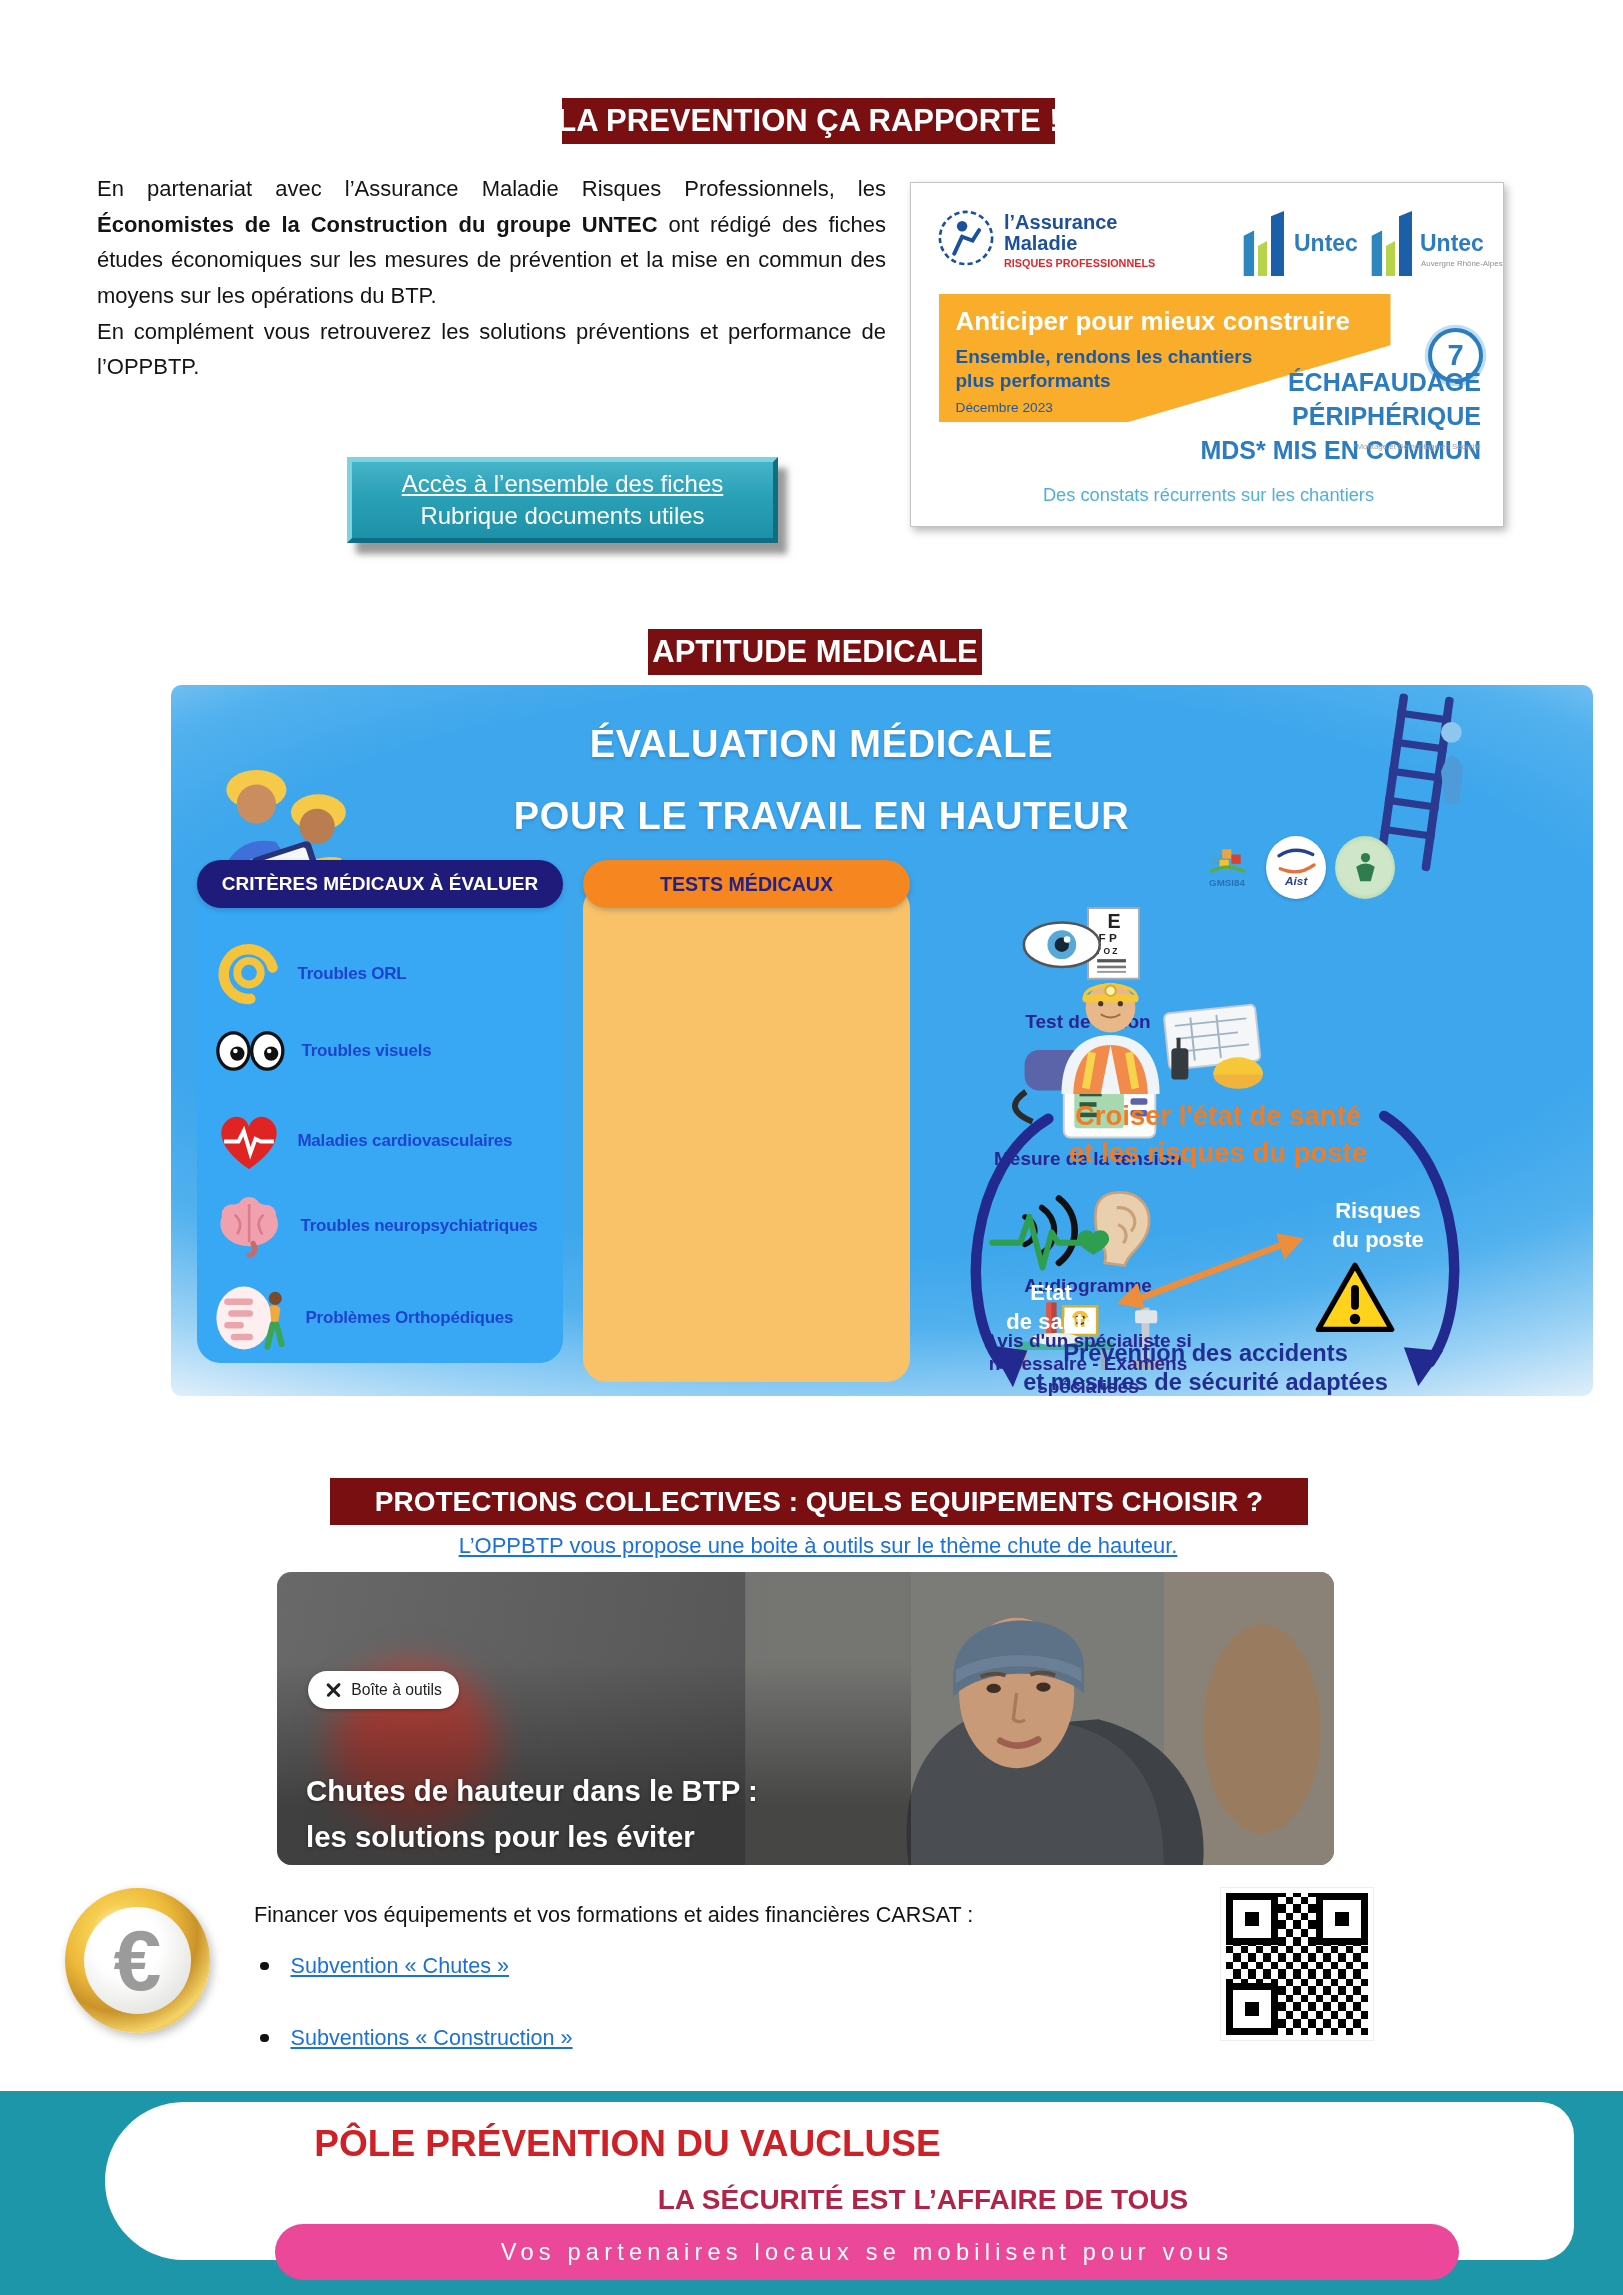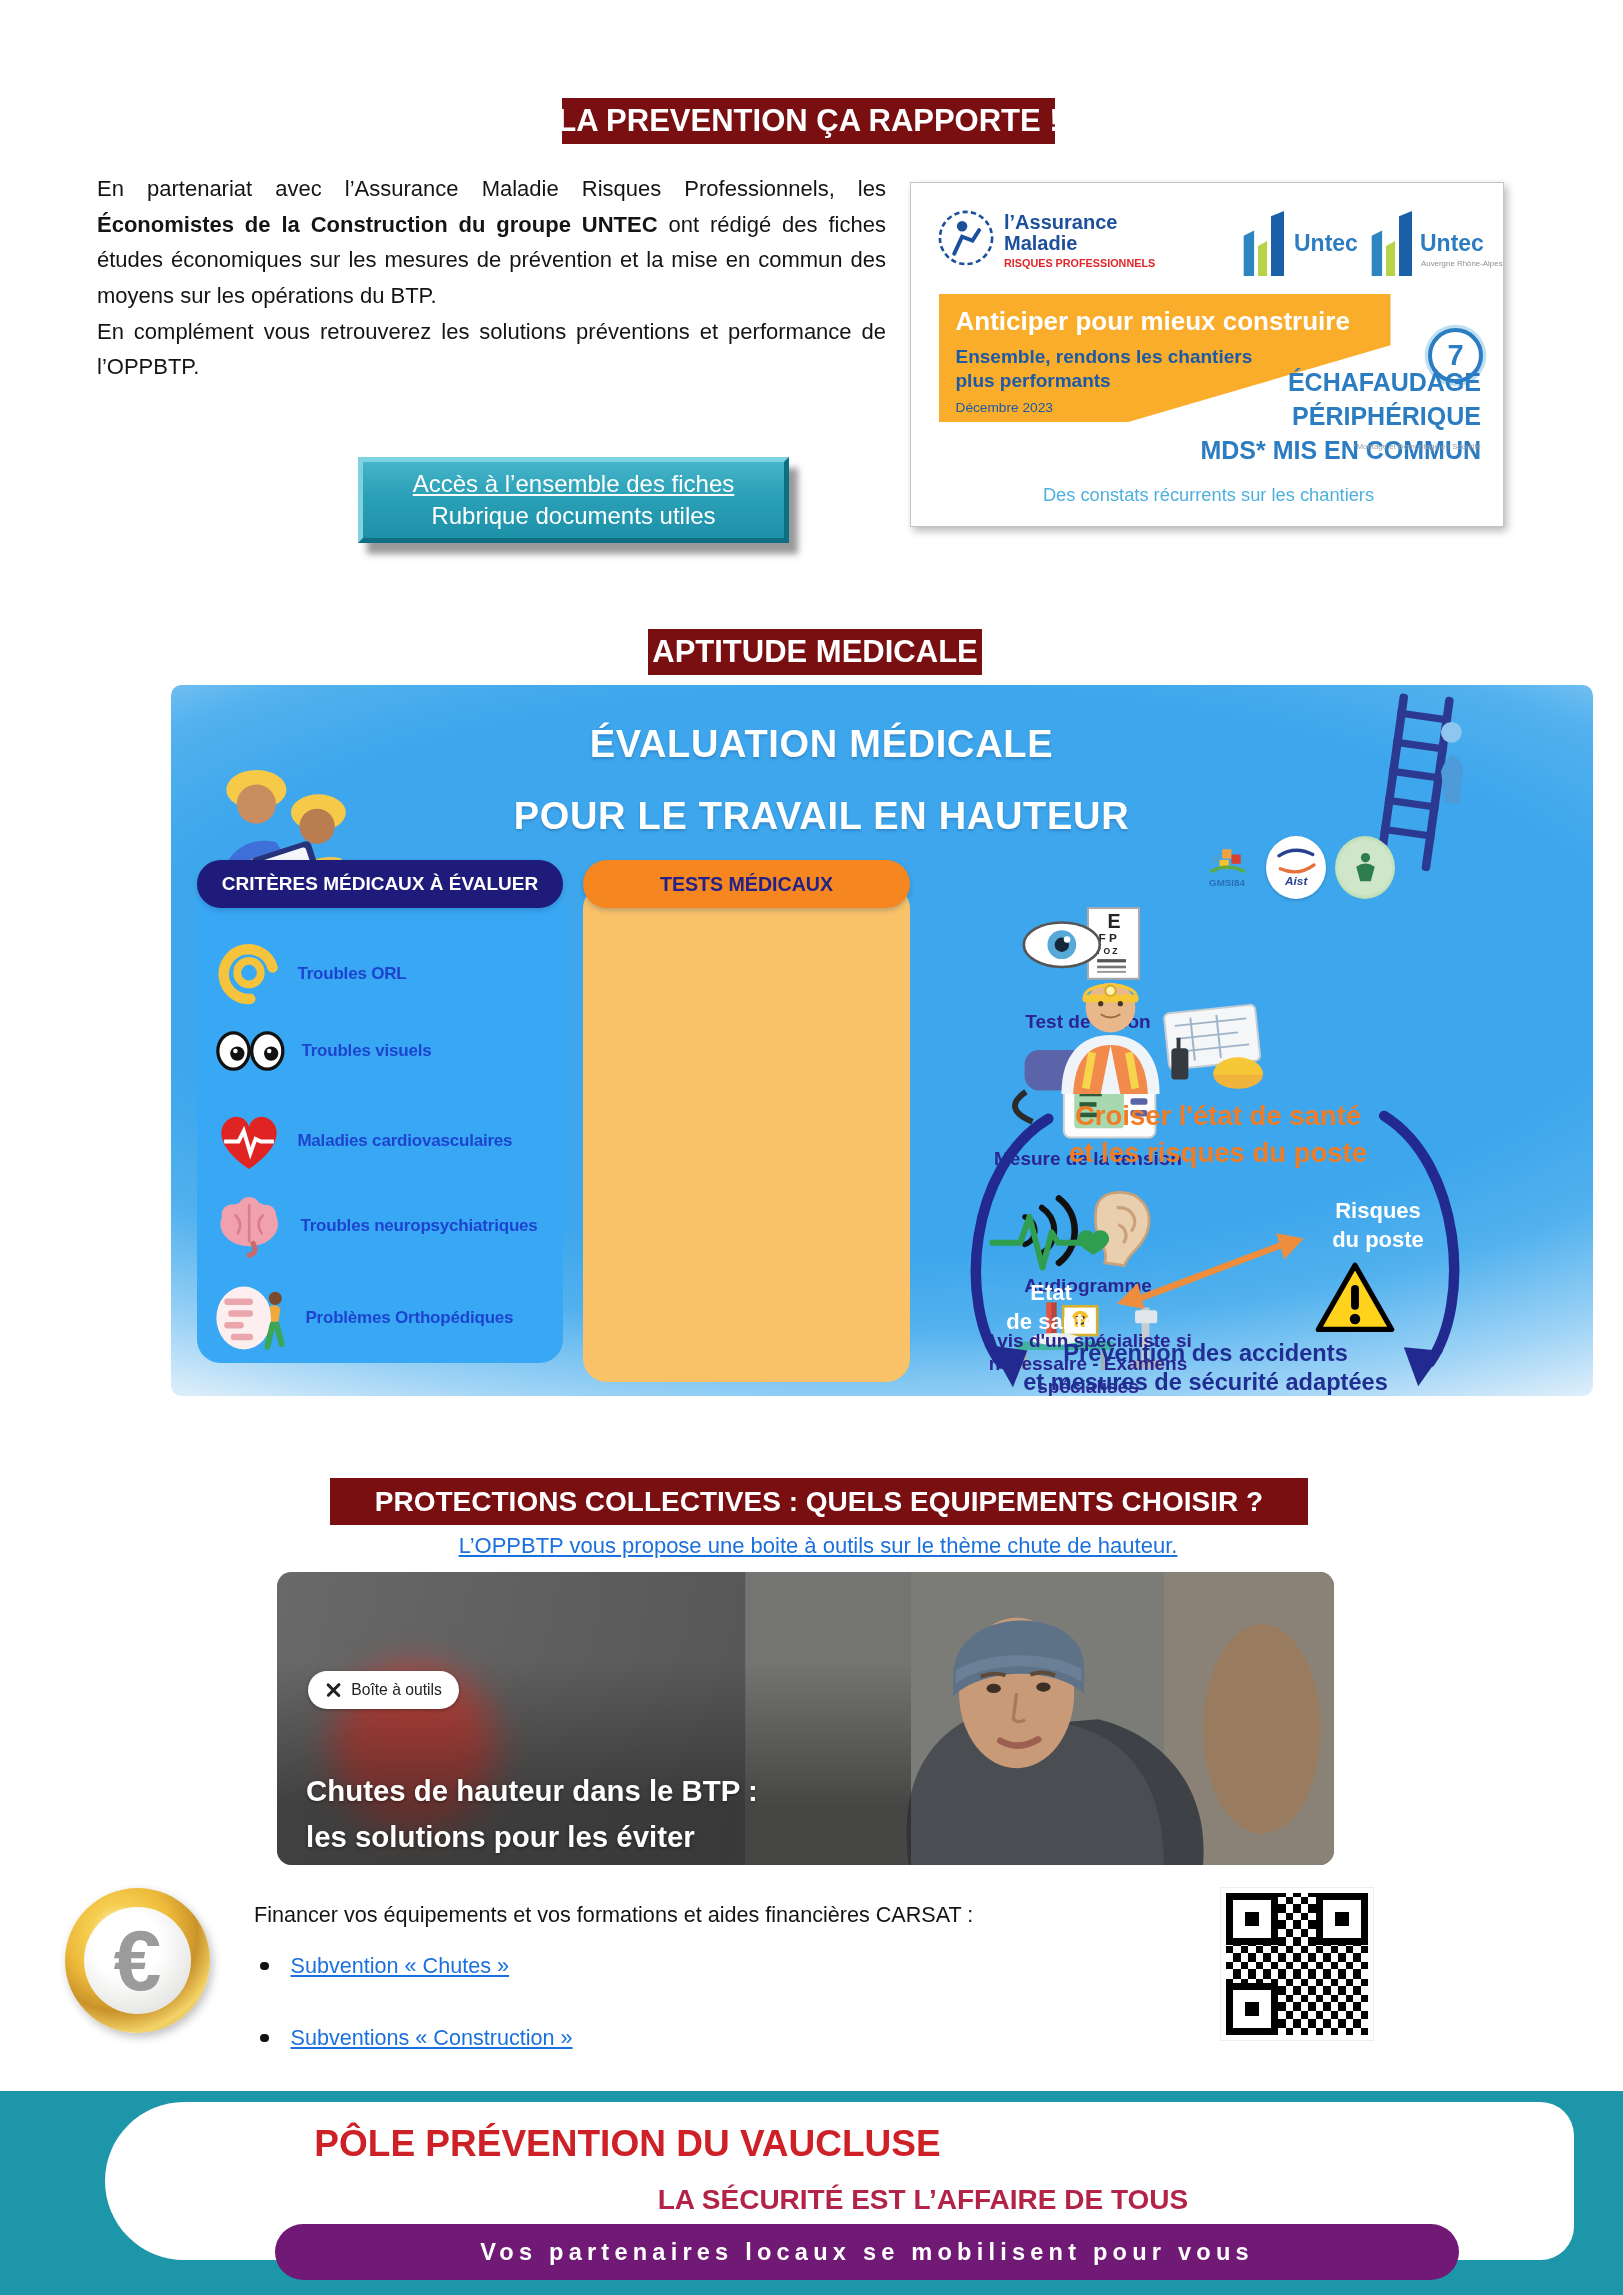--- a/index.html
+++ b/index.html
@@ -85,38 +85,38 @@
                       repeating-linear-gradient(0deg,#000 0 7.2px,#fff 7.2px 16.4px);
      background-blend-mode:difference;}
   .finder{position:absolute;width:38px;height:38px;background:#fff;border:7.2px solid #000;
           display:flex;align-items:center;justify-content:center;}
   .finder::after{content:"";width:14.4px;height:14.4px;background:#000;}
   
   .footer-band{background:#1d96aa;}
   .footer-card{background:#fff;border-radius:85px 36px 36px 85px;}
   .f-title{color:#ce2127;font-weight:bold;font-size:37px;text-align:center;white-space:nowrap;}
   .f-sub{color:#b22347;font-weight:bold;font-size:28px;text-align:center;white-space:nowrap;}
-  .f-pill{background:#701a75;border-radius:30px;display:flex;align-items:center;justify-content:center;
-          color:#fff;font-weight:bold;font-size:23.6px;letter-spacing:5.2px;white-space:nowrap;text-align:right;}
+  .f-pill{background:#ec4899;border-radius:30px;display:flex;align-items:center;justify-content:center;
+          color:#fff;font-weight:normal;font-size:23.6px;letter-spacing:5.2px;white-space:nowrap;text-align:right;}
 </style>
 </head>
 <body>
 
 <div id="page">
 
   <div class="abs bar" style="left:562px;top:98px;width:493px;height:46px;font-size:31px;">
     <span>LA PREVENTION ÇA RAPPORTE !</span>
   </div>
 
   <div class="abs para" style="left:97px;top:171px;width:789px;">
     <span>En partenariat avec l’Assurance Maladie Risques Professionnels, les </span><b>Économistes de la Construction du groupe UNTEC</b><span> ont rédigé des fiches études économiques sur les mesures de prévention et la mise en commun des moyens sur les opérations du BTP.</span>
     <div>En complément vous retrouverez les solutions préventions et performance de l’OPPBTP.</div>
   </div>
 
-  <div class="abs cta" style="left:358px;top:457px;width:421px;height:76px;">
+  <div class="abs cta" style="left:347px;top:457px;width:421px;height:76px;">
     <div class="l1">Accès à l’ensemble des fiches</div>
     <div class="l2">Rubrique documents utiles</div>
   </div>
 
   <div class="abs fiche" style="left:910px;top:182px;width:592px;height:343px;">
 
     <svg class="abs" style="left:25px;top:25px;" width="60" height="60" viewBox="0 0 92 92">
       <circle cx="46" cy="46" r="40" fill="none" stroke="#1c4f9c" stroke-width="4" stroke-dasharray="8 5"></circle>
       <circle cx="40" cy="28" r="8" fill="#1c4f9c"></circle>
       <path d="M28 70 L40 44 L56 50 L66 34" fill="none" stroke="#1c4f9c" stroke-width="6" stroke-linecap="round"></path>

